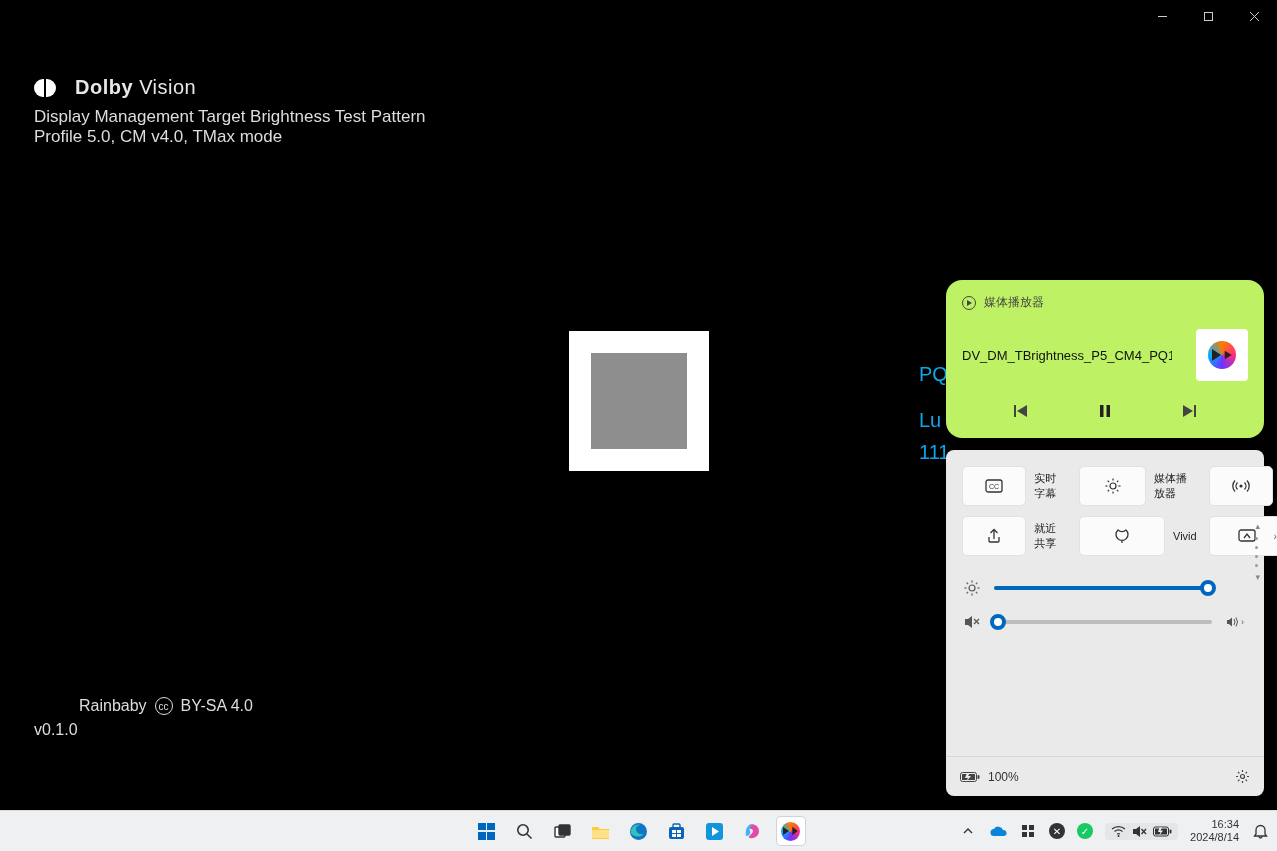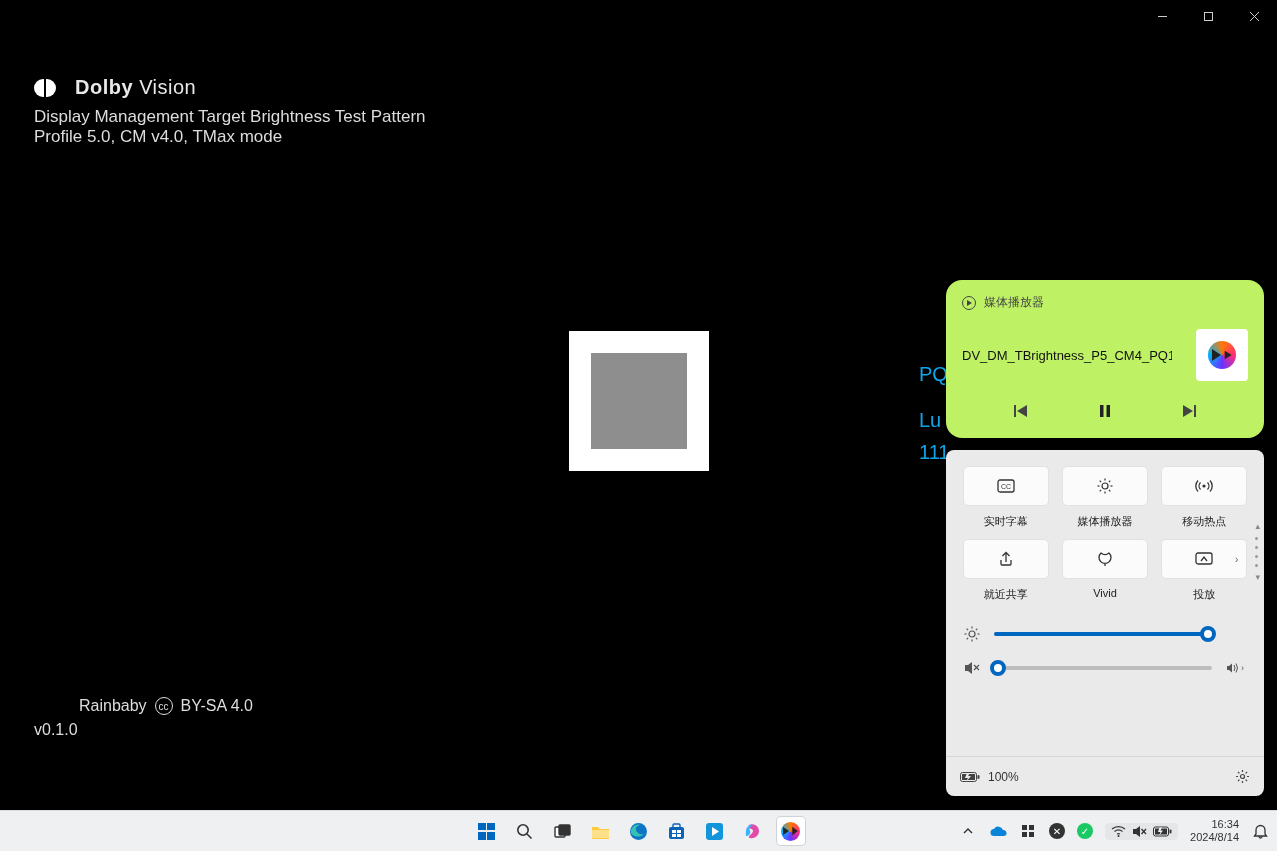--- a/index.html
+++ b/index.html
@@ -32,21 +32,21 @@
   .media-thumb{ width:52px; height:52px; background:#fff; border-radius:4px; display:flex; align-items:center; justify-content:center; }
   .thumb-ring{ width:28px; height:28px; border-radius:50%; background:conic-gradient(#ff7a00,#ff2d7a,#6a33ff,#00b3ff,#ff7a00); display:flex; align-items:center; justify-content:center; }
   .thumb-ring::after{ content:""; width:14px; height:14px; background:#222; border-radius:50%; clip-path:polygon(30% 20%,30% 80%,80% 50%); background:#222; }
   .thumb-tri{ width:0;height:0;border-left:9px solid #222;border-top:6px solid transparent;border-bottom:6px solid transparent; margin-left:2px;}
   .media-ctrls{ display:flex; justify-content:center; gap:56px; margin-top:16px; color:#333; font-size:14px; }
   .mbtn{ width:28px; height:28px; display:flex; align-items:center; justify-content:center; border-radius:4px; }
 
   
   .qs-card{ position:absolute; left:946px; top:450px; width:318px; height:346px; background:#eaeaea; border-radius:8px; padding:16px 16px 0; color:#222; }
   .qs-grid{ display:grid; grid-template-columns:repeat(3,1fr); gap:10px 12px; }
-  .qs-tile{ display:flex; flex-direction:column; align-items:center; gap:8px; }
+  .qs-tile{ display:flex; flex-direction:row; align-items:center; gap:8px; }
   .qs-btn{ width:86px; height:40px; background:#fbfbfb; border:1px solid #e2e2e2; border-radius:5px; display:flex; align-items:center; justify-content:center; font-size:14px; color:#333; position:relative; }
   .qs-btn .chev{ position:absolute; right:8px; font-size:10px; color:#666; }
   .qs-label{ font-size:11px; color:#222; }
   .qs-scroll-dots{ position:absolute; right:4px; top:72px; display:flex; flex-direction:column; gap:6px; }
   .qs-scroll-dots span{ width:3px; height:3px; background:#9a9a9a; border-radius:50%; }
   .qs-scroll-dots .arrow{ width:auto;height:auto;background:none;color:#888;font-size:9px;line-height:1;border-radius:0;}
 
   .slider-row{ display:flex; align-items:center; gap:12px; margin-top:24px; padding:0 2px; }
   .slider-row.vol{ margin-top:18px; }
   .sl-icon{ width:18px; text-align:center; color:#555; font-size:13px; }

